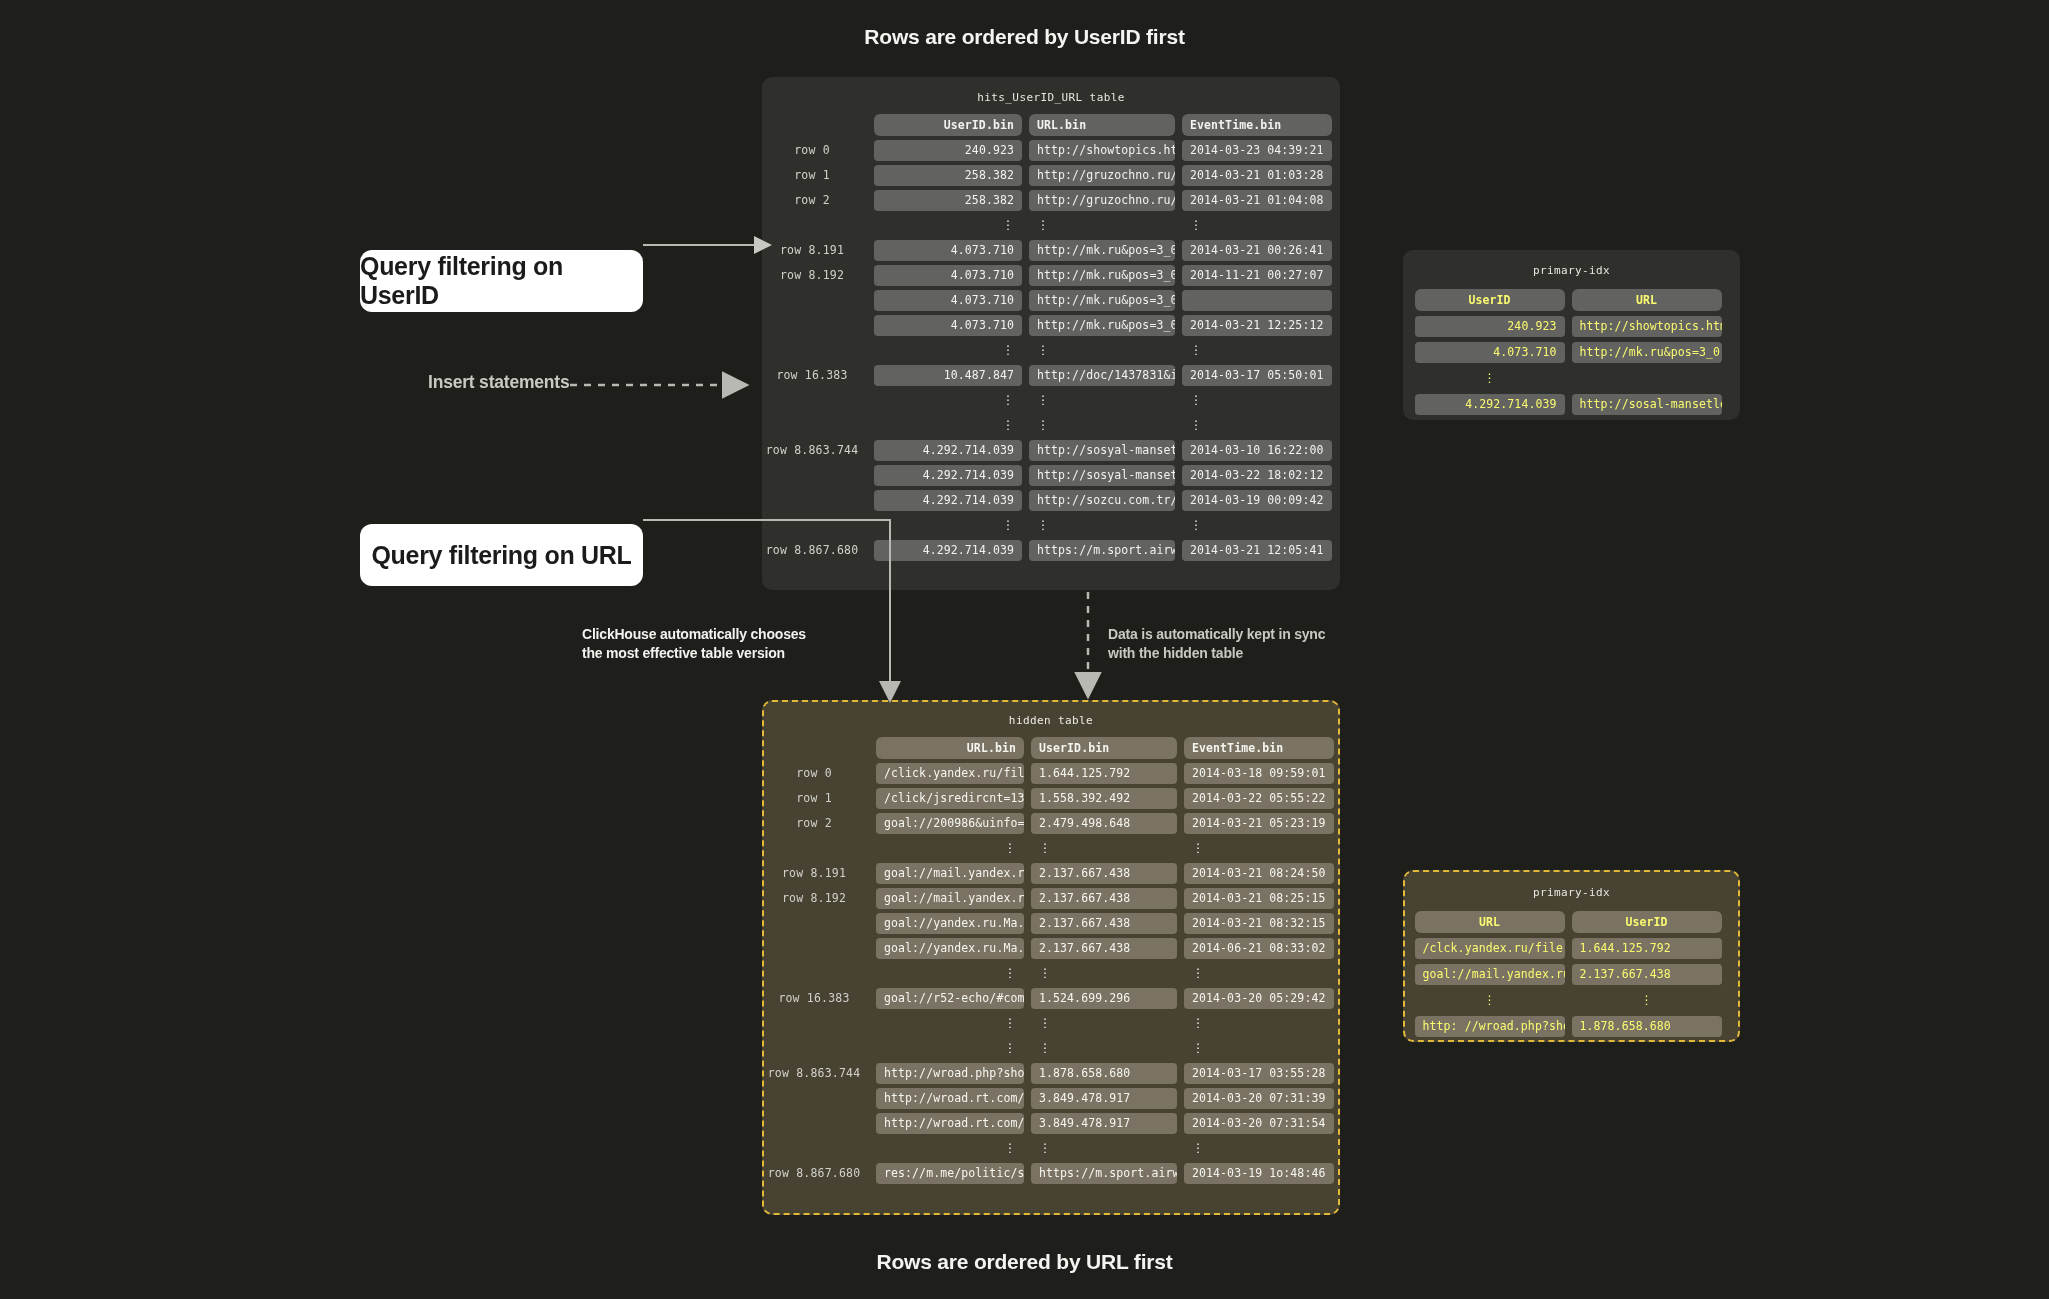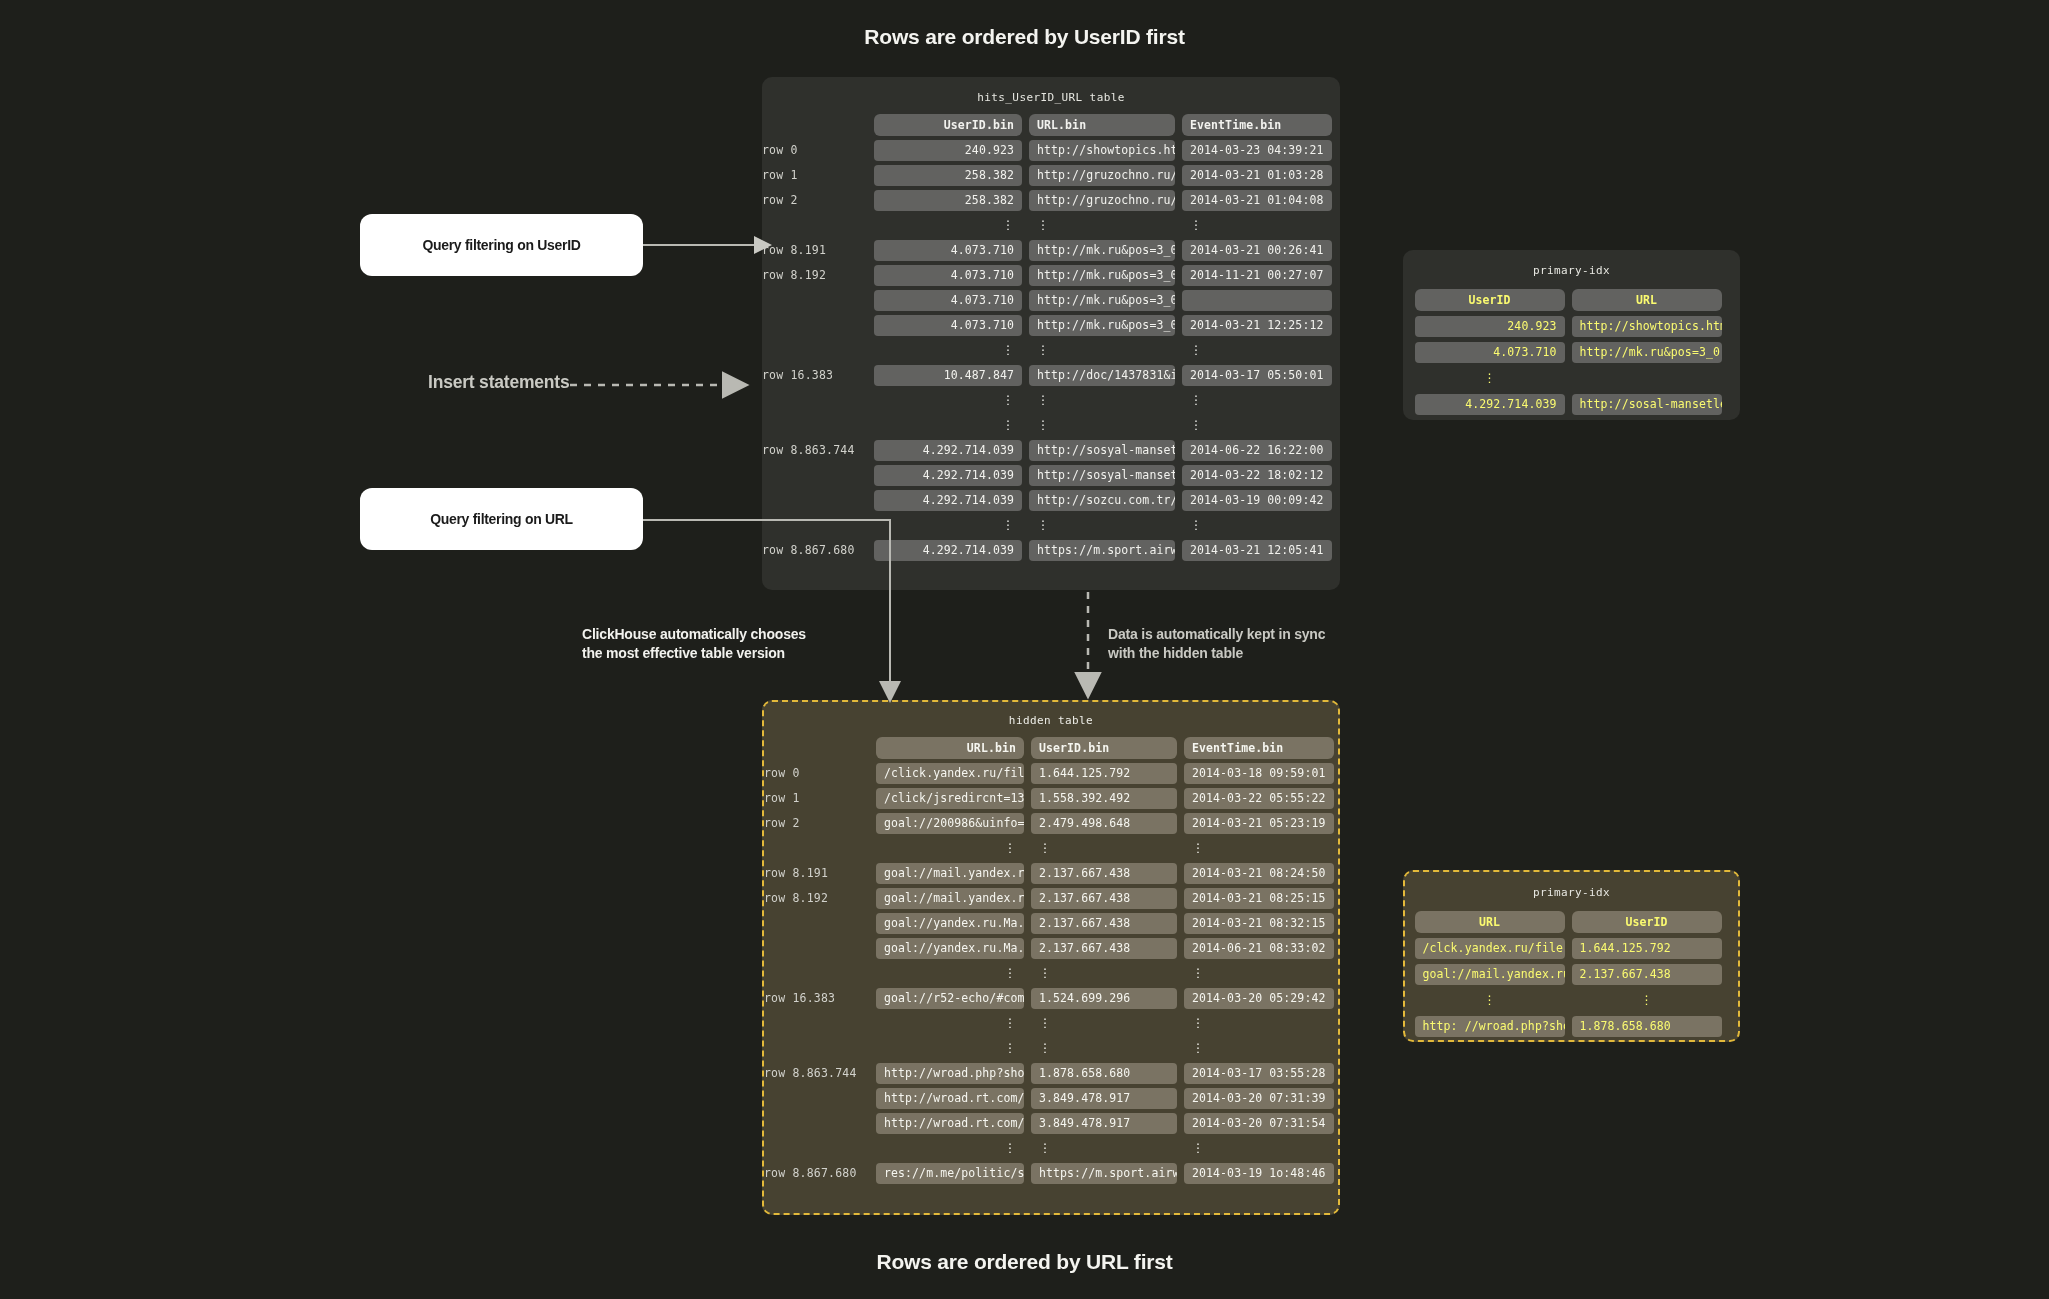--- a/index.html
+++ b/index.html
@@ -22,21 +22,21 @@
   
   .panel { position: absolute; border-radius: 10px; }
   .panel-title {
     text-align: center; color: #e8e8e2;
     font-family: "DejaVu Sans Mono", monospace;
     font-size: 11px; letter-spacing: .4px;
   }
   .tbl { position: absolute; }
   .trow { display: flex; align-items: center; height: 20px; margin-bottom: 5px; }
   .rowlabel {
-    width: 112px; text-align: left; padding-right: 12px;
+    width: 112px; text-align: center; padding-right: 12px;
     color: #d2d2cc; font-family: "DejaVu Sans Mono", monospace;
     font-size: 11.5px; letter-spacing: .2px; flex: none;
   }
   .cell {
     height: 21px; line-height: 21px;
     font-family: "DejaVu Sans Mono", monospace;
     font-size: 11.5px; letter-spacing: .1px;
     border-radius: 4px; margin-right: 7px;
     overflow: hidden; white-space: nowrap;
     padding: 0 8px;
@@ -77,23 +77,24 @@
   #idx-top .ic1 { text-align: left; }
   #idx-bot { left: 1403px; top: 870px; width: 337px; height: 172px;
              background: #474231; border: 2px dashed #e3b93a; }
   #idx-bot .cell { background: #7a7363; color: #fbfb70; }
   #idx-bot .ic0 { text-align: center; }
   #idx-bot .ic1 { text-align: left; }
 
   
   .callout {
     position: absolute; background: #ffffff; border-radius: 12px;
-    color: #1b1b1b; font-size: 14px; font-weight: bold;
+    color: #1b1b1b; font-size: 25px; font-weight: bold;
     display: flex; align-items: center; justify-content: center;
     letter-spacing: -0.3px;
+    margin-top: 36px;
   }
   #callout-userid { left: 360px; top: 214px; width: 283px; height: 62px; }
   #callout-url    { left: 360px; top: 488px; width: 283px; height: 62px; }
 
   .note {
     position: absolute; font-size: 14px; font-weight: bold;
     line-height: 1.35; letter-spacing: -0.2px;
   }
   #note-choose { left: 582px; top: 625px; width: 300px; color: #f2f2ee; }
   #note-sync   { left: 1108px; top: 625px; width: 290px; color: #c9c9c3; }
@@ -189,21 +190,21 @@
         <div class="trow">
           <div class="rowlabel"></div>
           <div class="cell dots c0" style="background: transparent;">⋮</div>
           <div class="cell dots c1" style="background: transparent;">⋮</div>
           <div class="cell dots c2" style="background: transparent;">⋮</div>
         </div>
         <div class="trow">
           <div class="rowlabel">row 8.863.744</div>
           <div class="cell c0">4.292.714.039</div>
           <div class="cell c1">http://sosyal-mansetleri...</div>
-          <div class="cell c2">2014-06-22 16:22:00</div>
+          <div class="cell c2">2014-03-10 16:22:00</div>
         </div>
         <div class="trow">
           <div class="rowlabel"></div>
           <div class="cell c0">4.292.714.039</div>
           <div class="cell c1">http://sosyal-mansetleri...</div>
           <div class="cell c2">2014-03-22 18:02:12</div>
         </div>
         <div class="trow">
           <div class="rowlabel"></div>
           <div class="cell c0">4.292.714.039</div>

